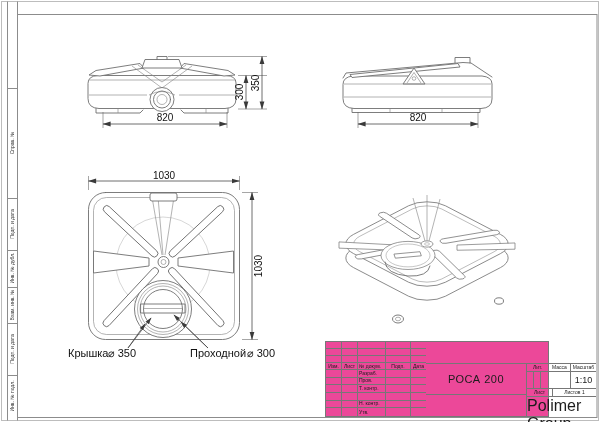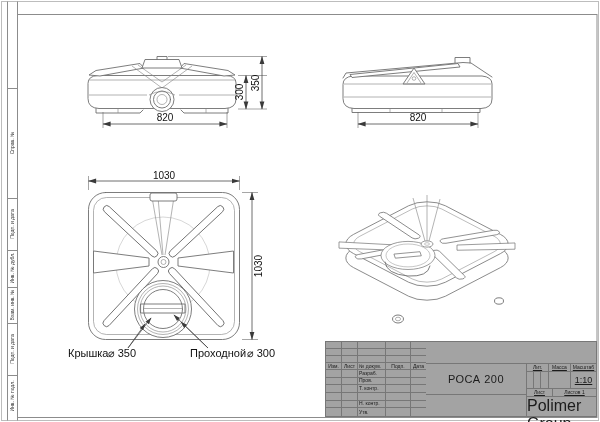--- a/index.html
+++ b/index.html
@@ -11,26 +11,26 @@
   .thin{fill:none;stroke:#8a8a8a;stroke-width:0.65;}
   .faint{fill:none;stroke:#c6c6c6;stroke-width:0.7;}
   .frame{fill:none;stroke:#8c8c8c;stroke-width:1;}
   .pageborder{fill:none;stroke:#bdbdbd;stroke-width:1;}
   .dim{fill:none;stroke:#4a4a4a;stroke-width:0.8;}
   .ext{fill:none;stroke:#6a6a6a;stroke-width:0.6;}
   .dtext{font-family:"Liberation Sans",sans-serif;font-size:10px;fill:#111;}
   .lbl{font-family:"Liberation Sans",sans-serif;font-size:11px;fill:#111;}
 
   
-  #titleblock{position:absolute;left:325px;top:341px;width:272px;height:76px;
-    border:1px solid #777;box-sizing:border-box;z-index:2;background:#a3a3a3;color:#1c1c1c;}
+  #titleblock{position:absolute;left:325px;top:341px;width:224px;height:76px;
+    border:1px solid #777;box-sizing:border-box;z-index:2;background:#ec4899;color:#1c1c1c;}
   #titleblock *{box-sizing:border-box;}
   .tb-cell{border-right:1px solid #777;border-bottom:1px solid #777;overflow:hidden;
     display:flex;align-items:center;font-size:5px;line-height:1;padding:0 1px;}
-  .tb-cell.ctr{justify-content:center;padding:0;text-decoration:underline;}
+  .tb-cell.ctr{justify-content:center;padding:0;}
   .tb-cell.nobr{border-right:none;}
   .tb-cell.nobb{border-bottom:none;}
   #lefttable{position:absolute;left:0;top:0;width:100px;height:74px;display:grid;
     grid-template-columns:16px 16px 28px 25px 15px;
     grid-template-rows:7px 7px 7px 7px repeat(6,1fr);}
   #topcell{position:absolute;left:100px;top:0;width:170px;height:22px;border-bottom:1px solid #777;}
   #namecell{position:absolute;left:100px;top:22px;width:101px;height:31px;border-right:1px solid #777;
     border-bottom:1px solid #777;display:flex;align-items:center;justify-content:center;
     font-size:11px;letter-spacing:0.5px;}
   #emptycell{position:absolute;left:100px;top:53px;width:101px;height:21px;border-right:1px solid #777;}

